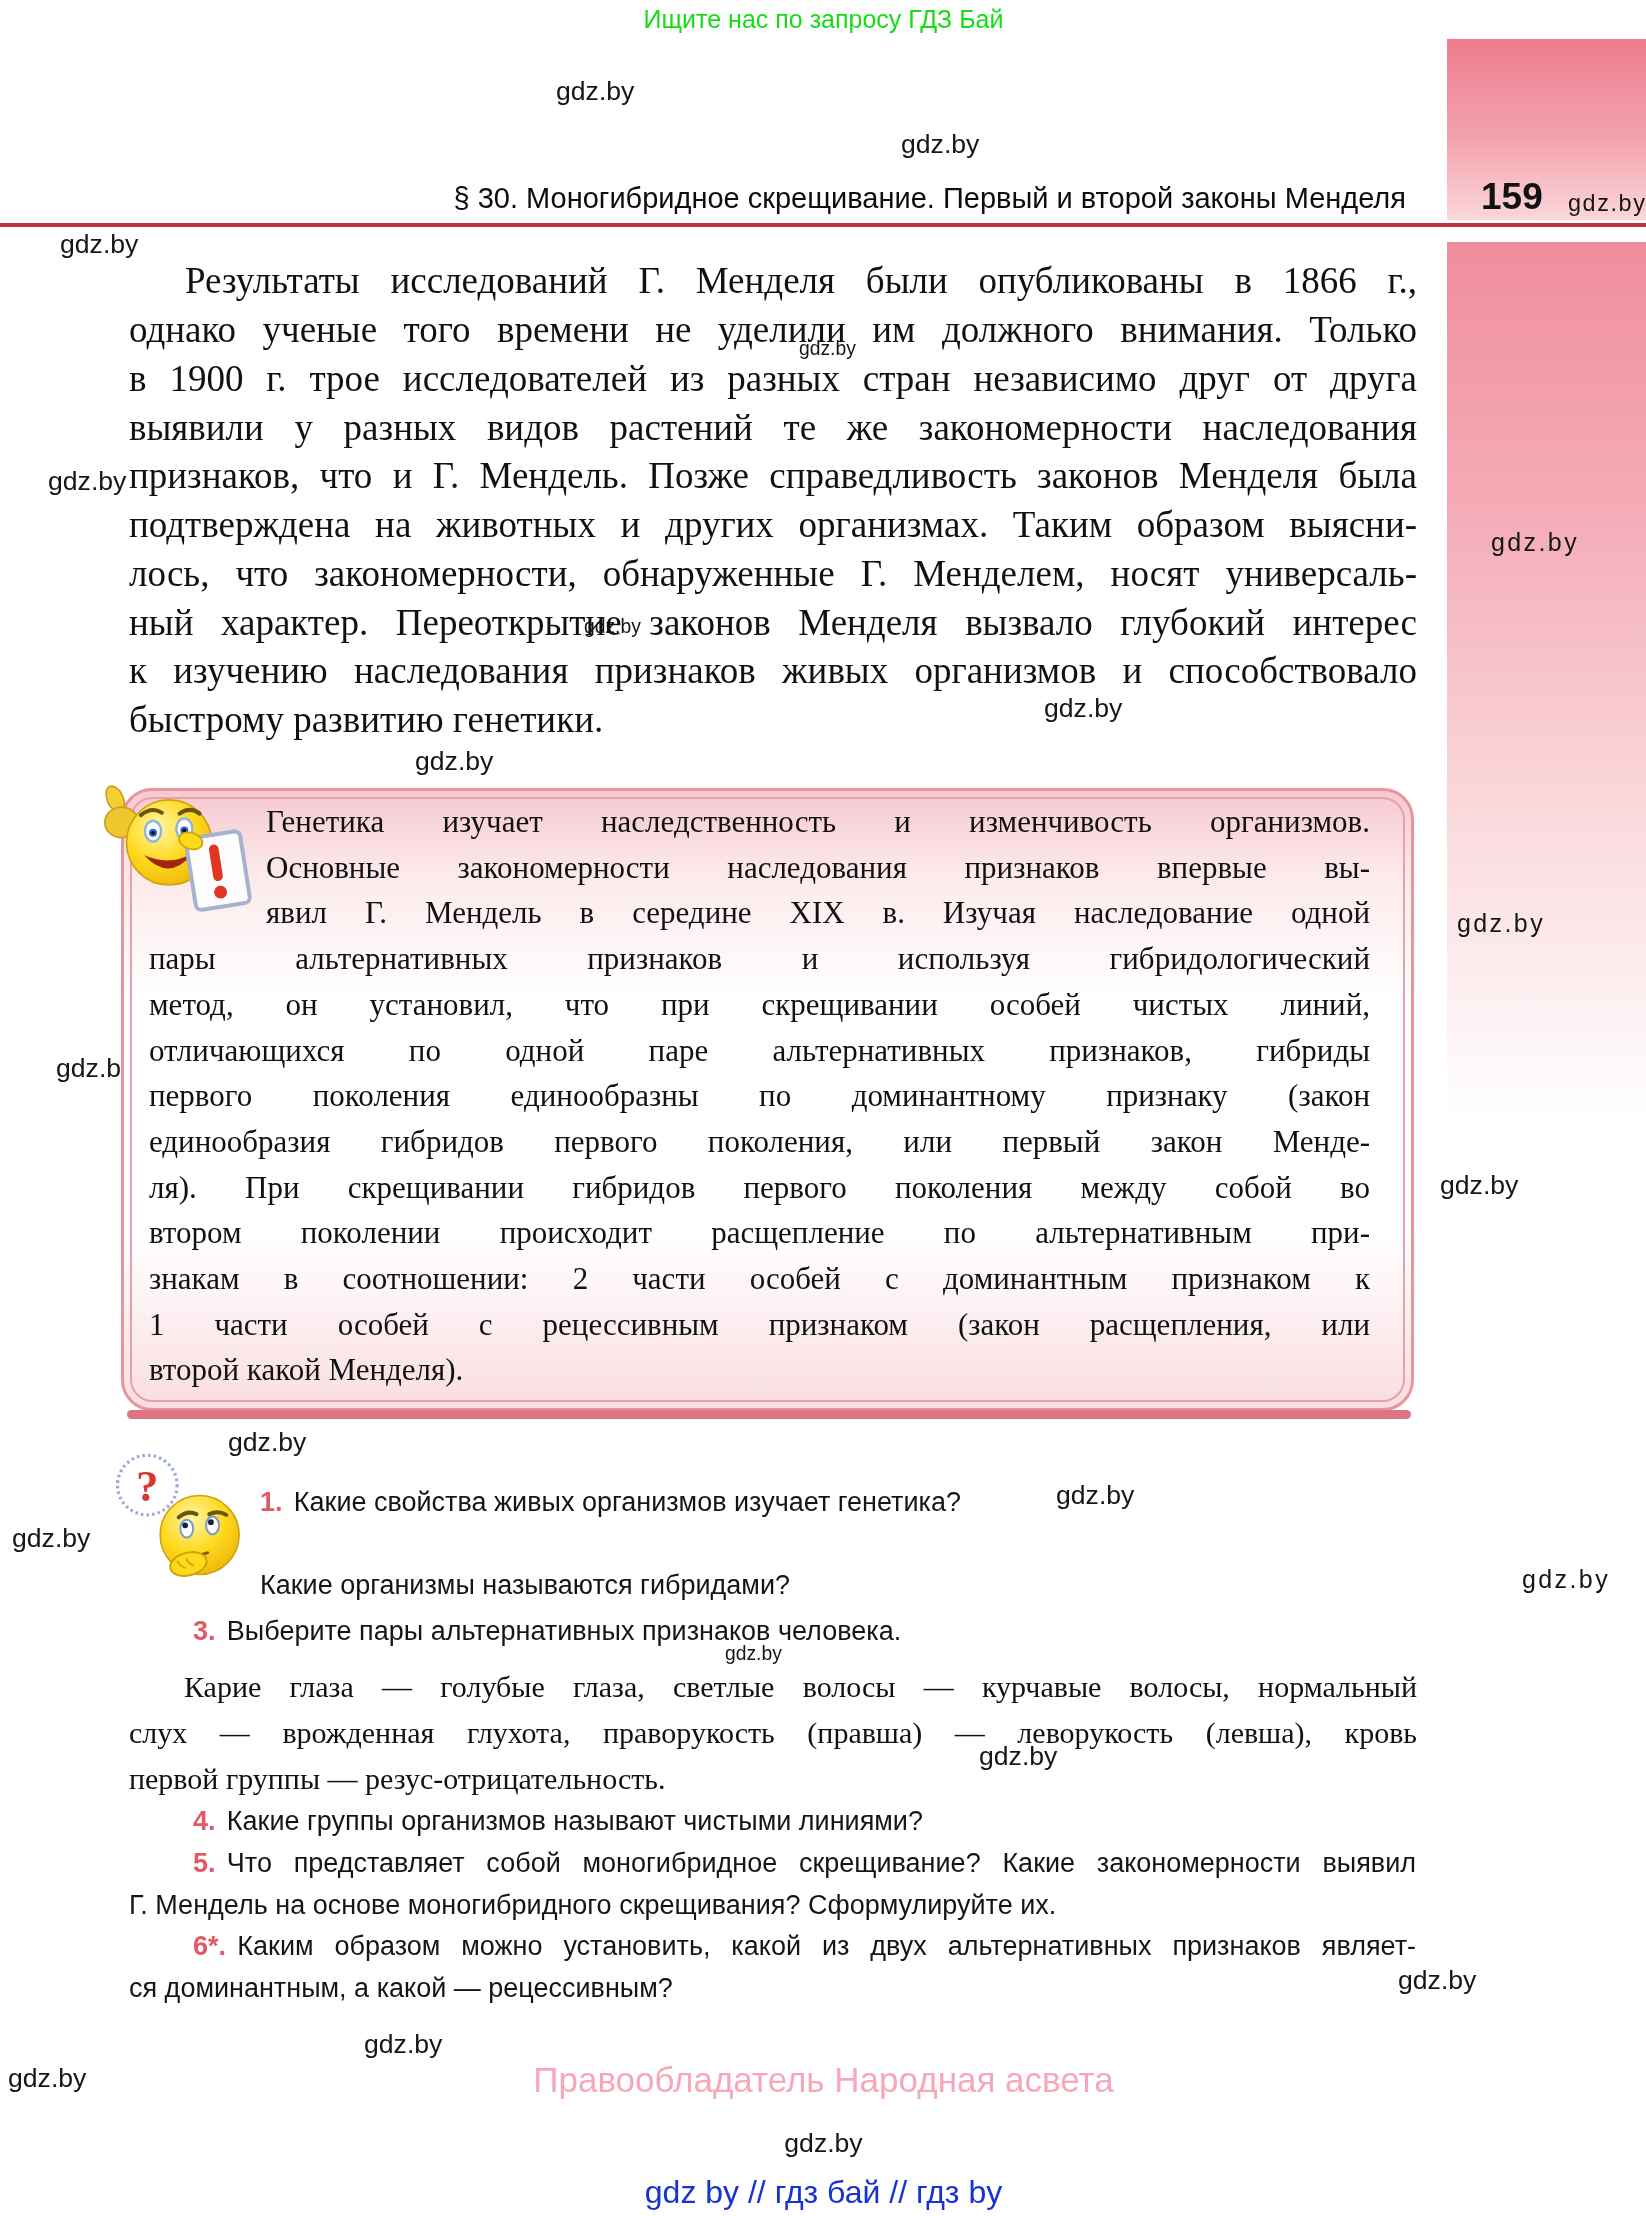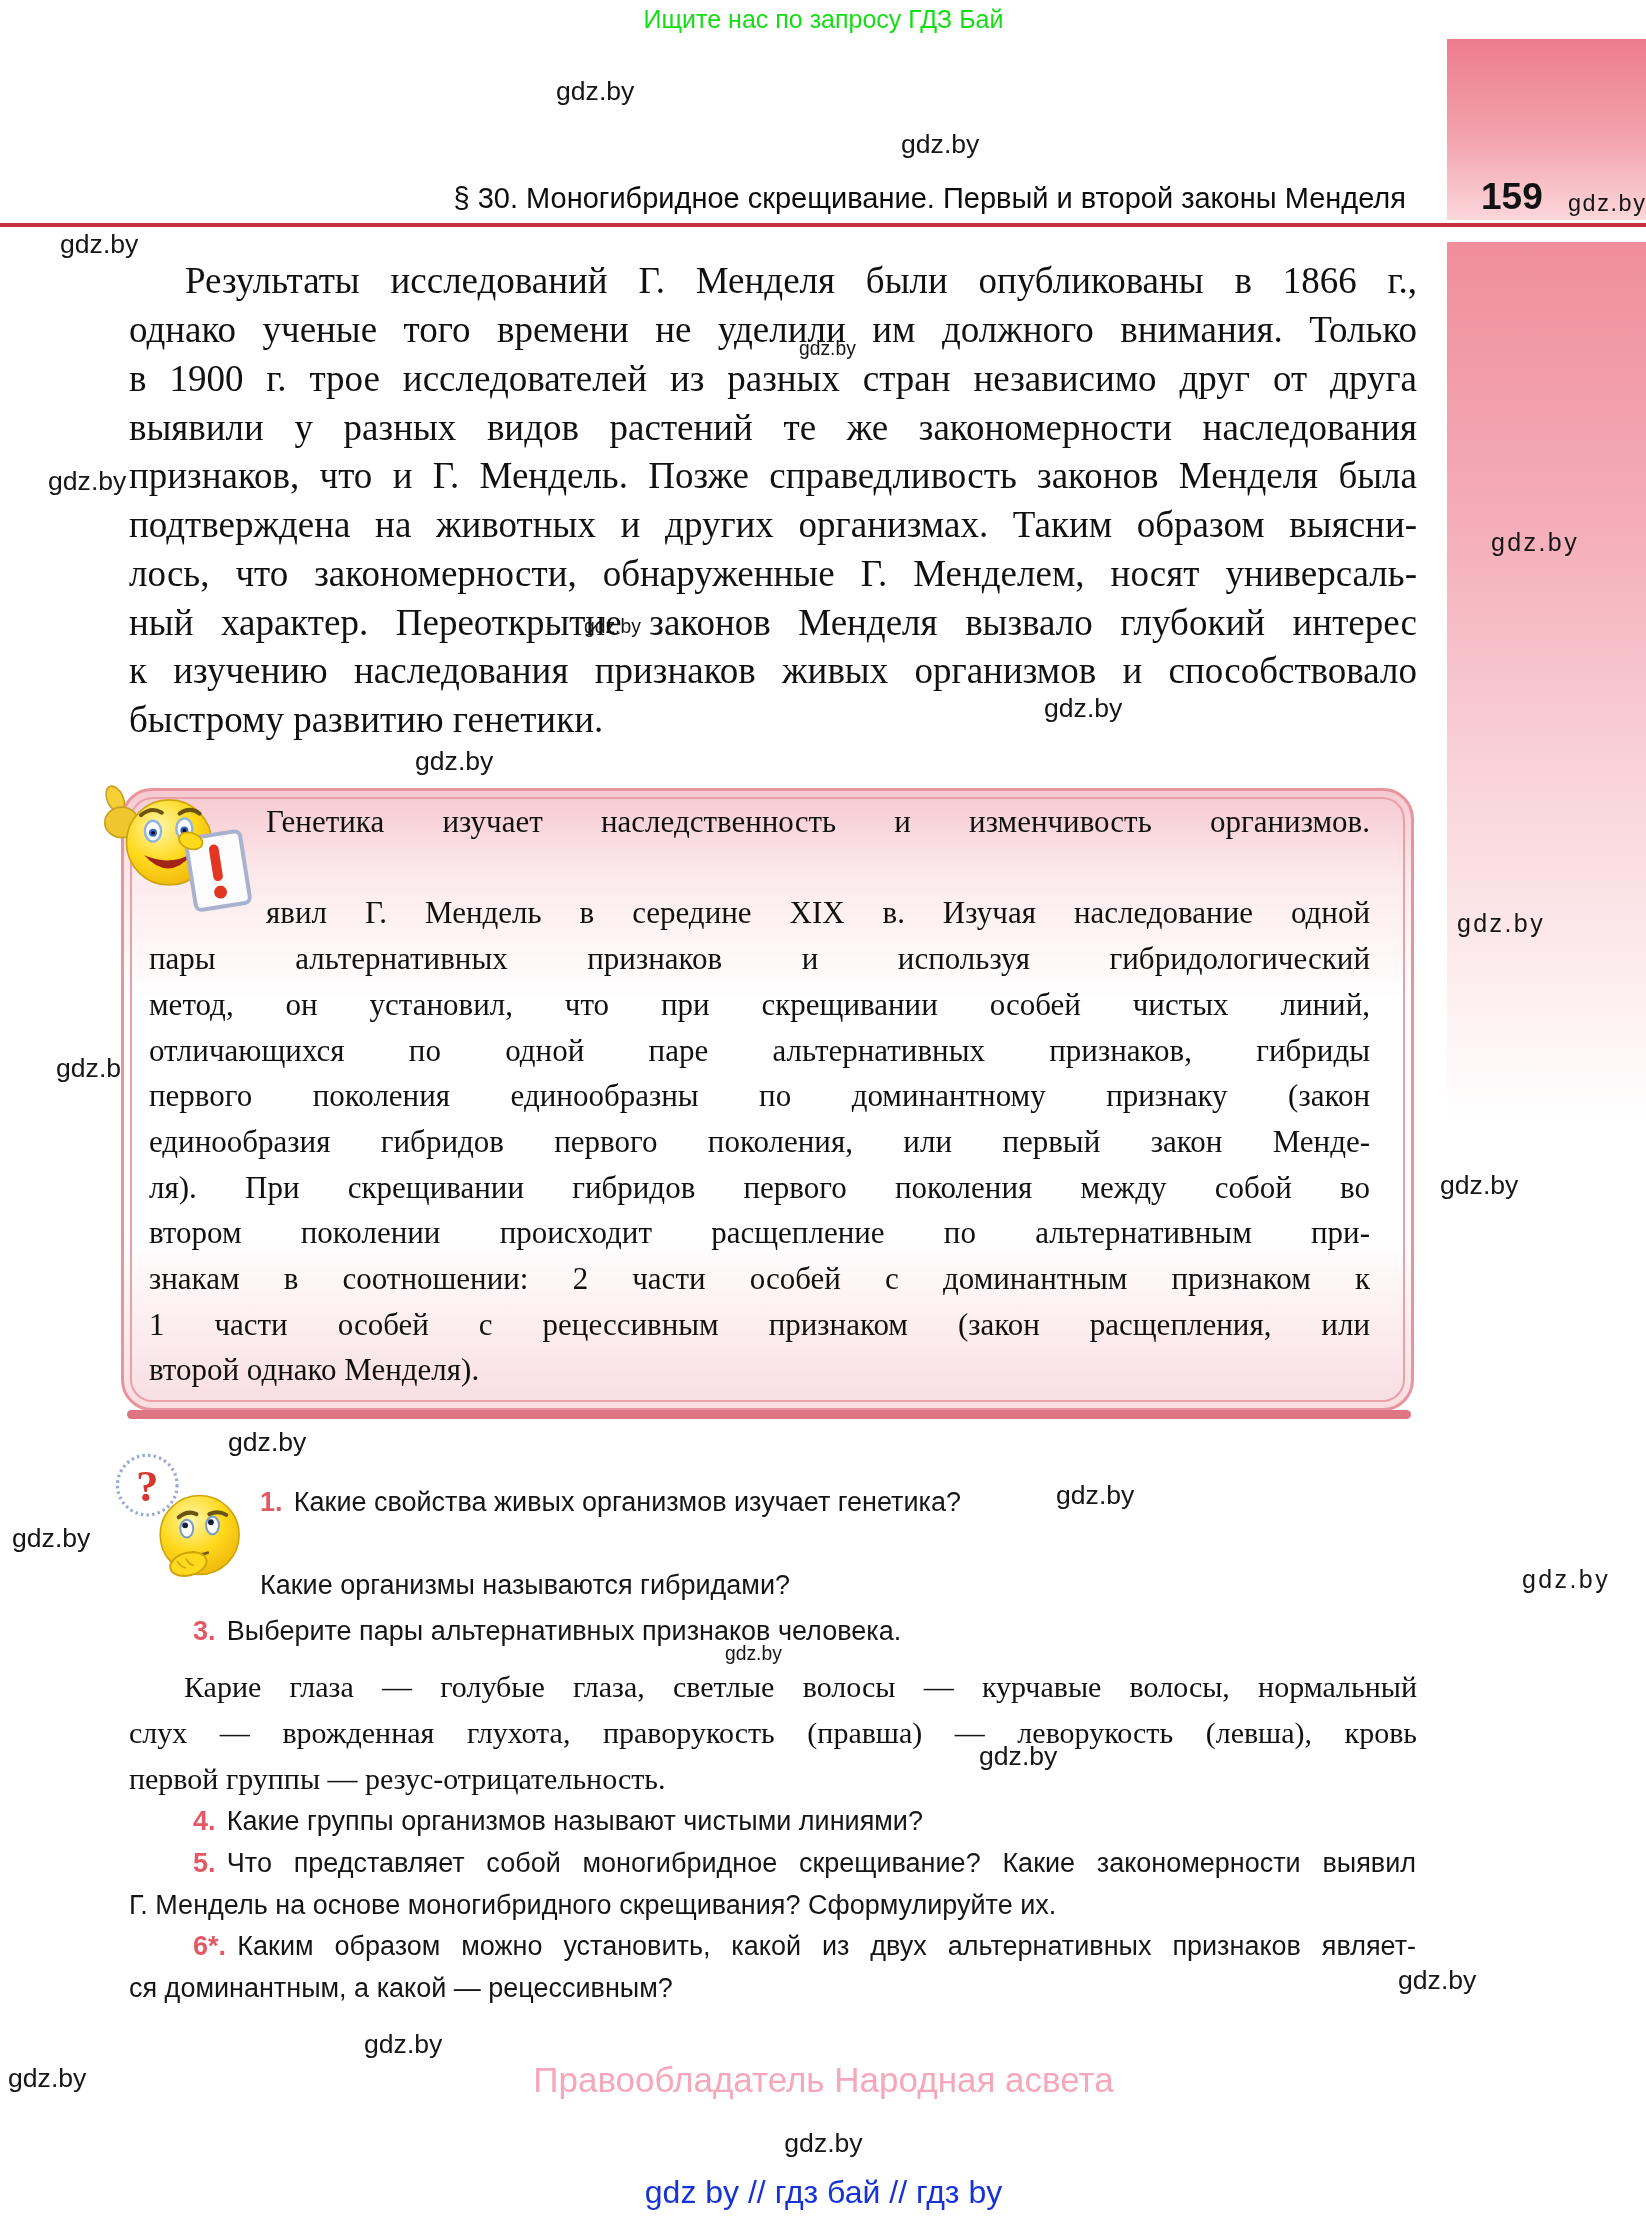--- a/index.html
+++ b/index.html
@@ -85,31 +85,32 @@
   <div class="t ser j" style="left:129px;top:603px;width:1288px;">ный характер. Переоткрытие законов Менделя вызвало глубокий интерес</div>
   <div class="t ser j" style="left:129px;top:651px;width:1288px;">к изучению наследования признаков живых организмов и способствовало</div>
   <div class="t ser" style="left:129px;top:700px;width:1288px;">быстрому развитию генетики.</div>
 
   <div id="infobox">
     <div id="infobox-inner"></div>
   </div>
   <div id="boxshadow"></div>
 
   <div class="t serb j" style="left:266px;top:803px;width:1104px;">Генетика изучает наследственность и изменчивость организмов.</div>
+  <div class="t serb j" style="left:266px;top:849px;width:1104px;">Основные закономерности наследования признаков впервые вы-</div>
   <div class="t serb j" style="left:266px;top:894px;width:1104px;">явил Г. Мендель в середине XIX в. Изучая наследование одной</div>
   <div class="t serb j" style="left:149px;top:940px;width:1221px;">пары альтернативных признаков и используя гибридологический</div>
   <div class="t serb j" style="left:149px;top:986px;width:1221px;">метод, он установил, что при скрещивании особей чистых линий,</div>
   <div class="t serb j" style="left:149px;top:1032px;width:1221px;">отличающихся по одной паре альтернативных признаков, гибриды</div>
   <div class="t serb j" style="left:149px;top:1077px;width:1221px;">первого поколения единообразны по доминантному признаку (закон</div>
   <div class="t serb j" style="left:149px;top:1123px;width:1221px;">единообразия гибридов первого поколения, или первый закон Менде-</div>
   <div class="t serb j" style="left:149px;top:1169px;width:1221px;">ля). При скрещивании гибридов первого поколения между собой во</div>
   <div class="t serb j" style="left:149px;top:1214px;width:1221px;">втором поколении происходит расщепление по альтернативным при-</div>
   <div class="t serb j" style="left:149px;top:1260px;width:1221px;">знакам в соотношении: 2 части особей с доминантным признаком к</div>
   <div class="t serb j" style="left:149px;top:1306px;width:1221px;">1 части особей с рецессивным признаком (закон расщепления, или</div>
-  <div class="t serb" style="left:149px;top:1351px;width:1221px;">второй однако Менделя).</div>
+  <div class="t serb" style="left:149px;top:1351px;width:1221px;">второй какой Менделя).</div>
 
   <svg style="left:91px;top:783px;" width="165" height="135" viewBox="0 0 205 168">
     <defs>
       <radialGradient id="face1" cx="38%" cy="32%" r="75%">
         <stop offset="0%" stop-color="#fff6a8"></stop>
           <stop offset="55%" stop-color="#ffd91c"></stop>
           <stop offset="100%" stop-color="#efb50c"></stop>
       </radialGradient>
     </defs>
     <ellipse cx="30" cy="20" rx="10" ry="17" transform="rotate(-24 30 20)" fill="#f5cf36" stroke="#c79f22" stroke-width="2"></ellipse>

